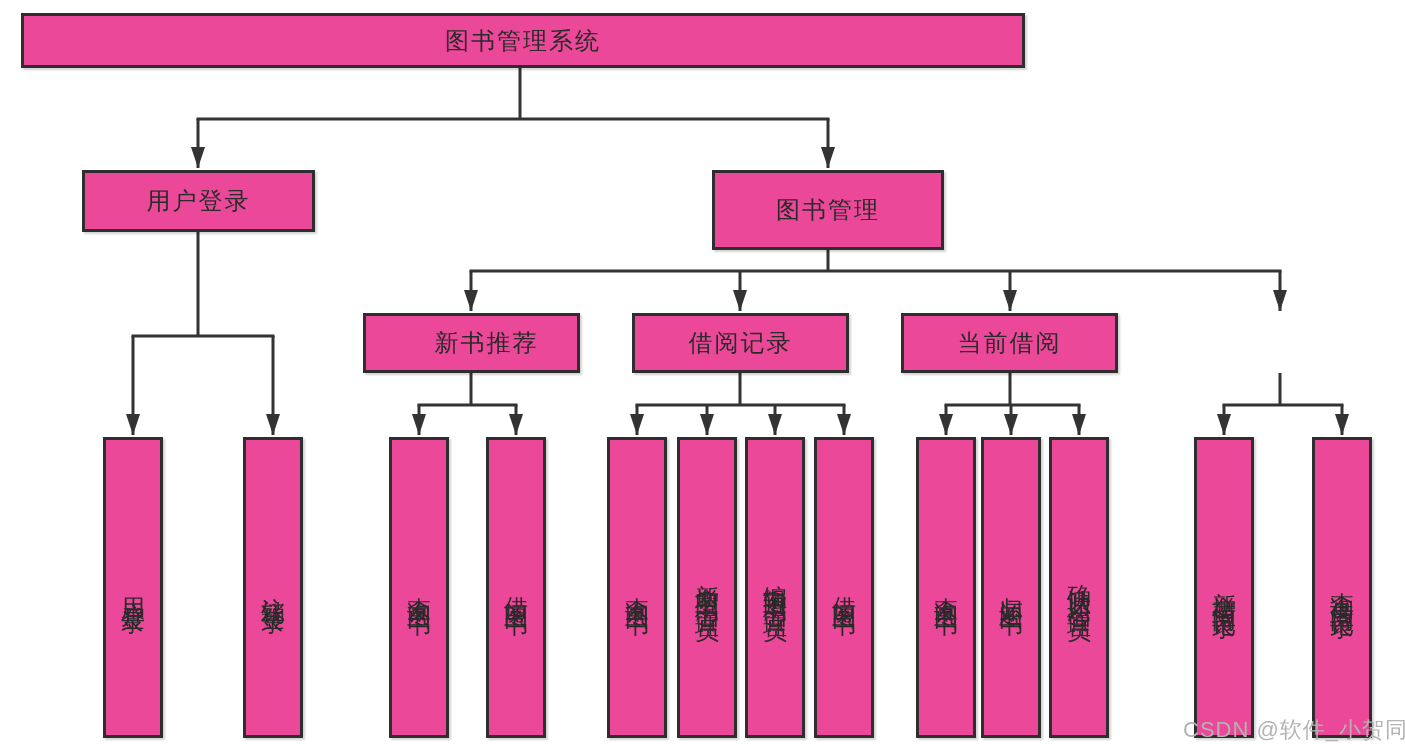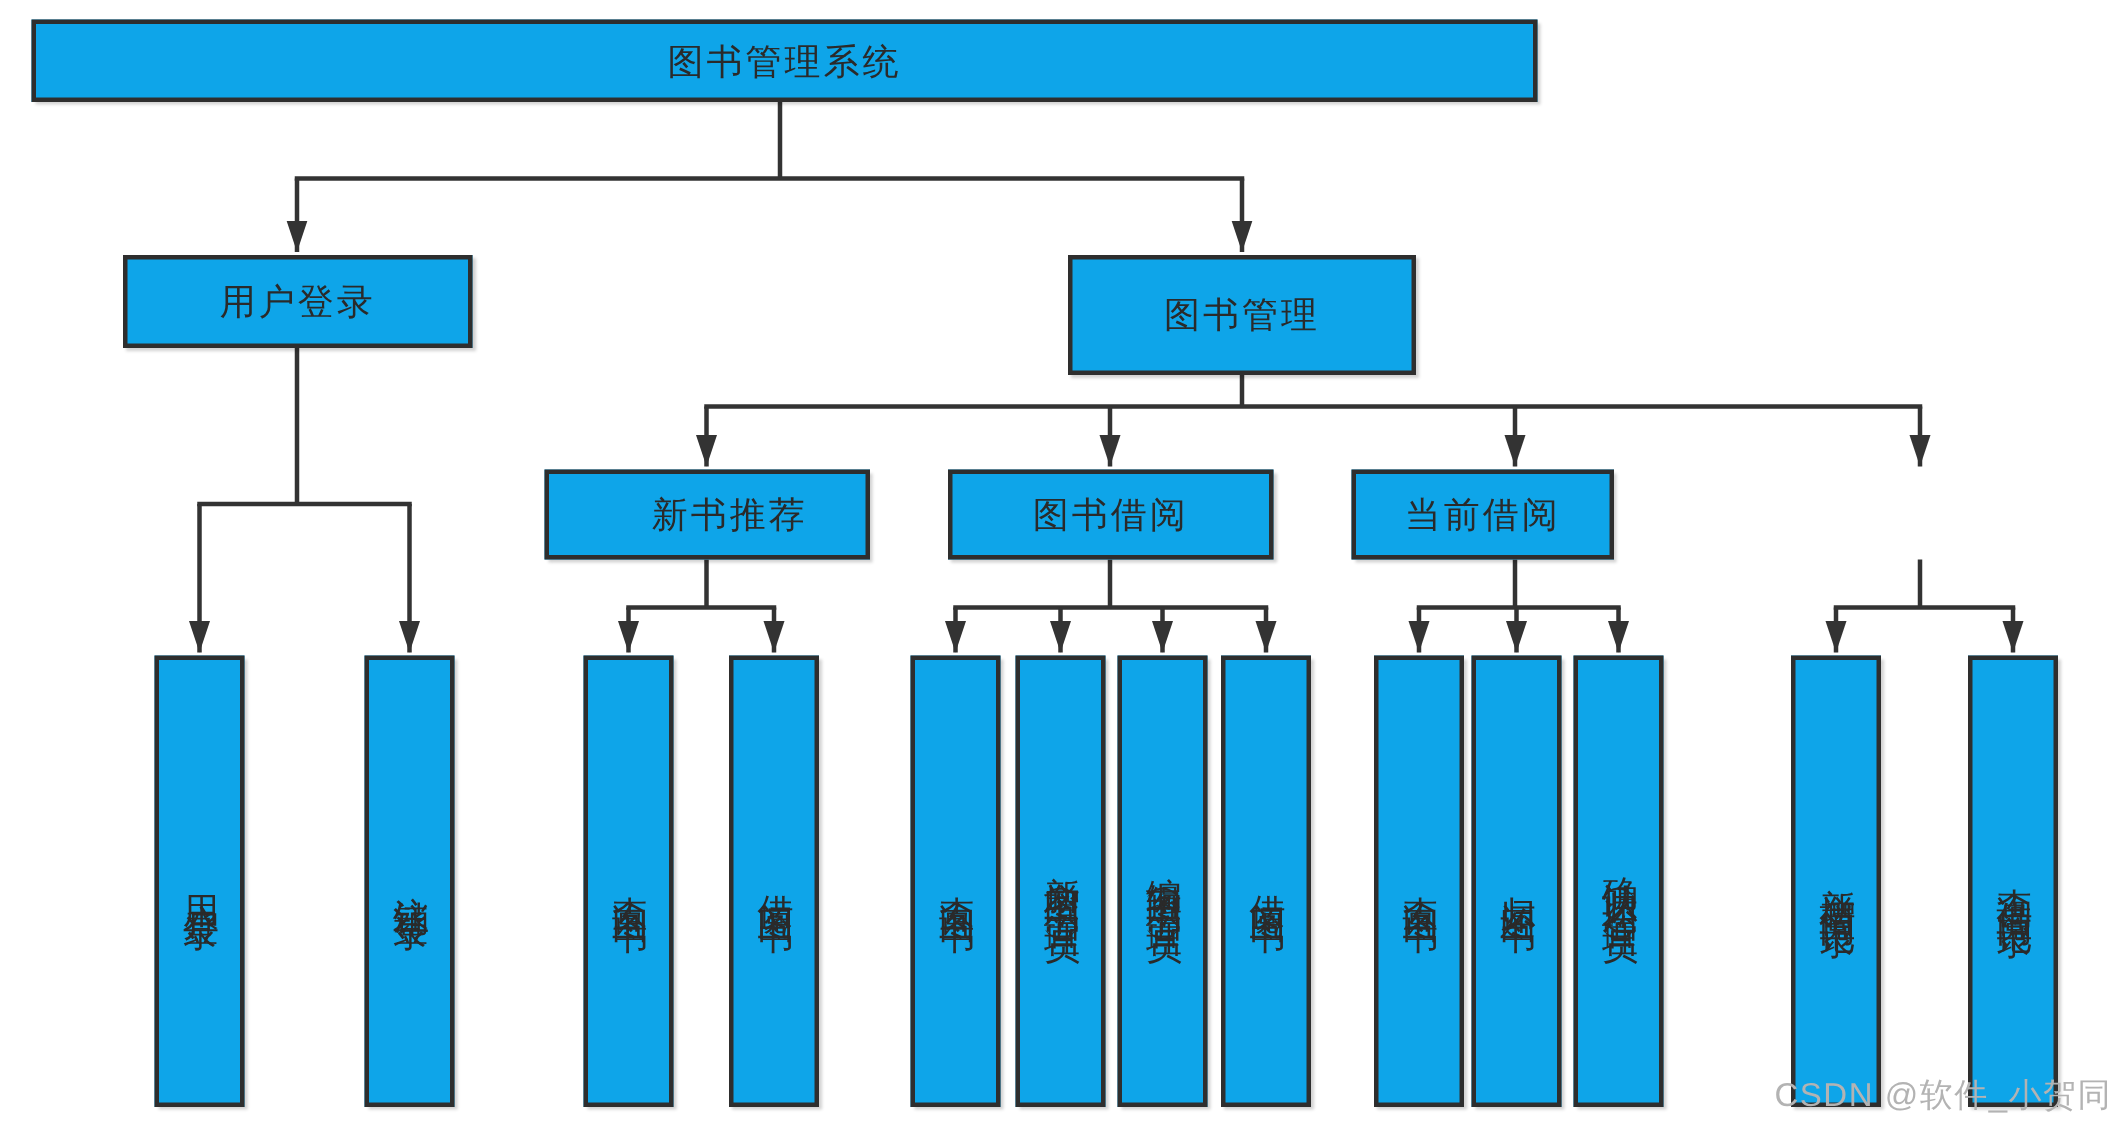--- a/index.html
+++ b/index.html
@@ -12,21 +12,21 @@
     overflow: hidden;
   }
   .connectors {
     position: absolute;
     left: 0; top: 0;
     z-index: 1;
   }
   .box {
     position: absolute;
     box-sizing: border-box;
-    background: #0ea5e9;
+    background: #ec4899;
     border: 3px solid #2e2e2e;
     box-shadow: 2px 2px 2px rgba(0,0,0,0.18);
     display: flex;
     align-items: center;
     justify-content: center;
     z-index: 2;
     color: #2a2a2a;
   }
   .h-label {
     font-size: 24px;
@@ -119,23 +119,23 @@
     <span class="h-label">用户登录</span>
   </div>
   <div class="box" style="left:712px; top:170px; width:232px; height:80px;">
     <span class="h-label">图书管理</span>
   </div>
 
   <div class="box" style="left:363px; top:313px; width:217px; height:60px;padding-left:30px;">
     <span class="h-label">新书推荐</span>
   </div>
   <div class="box" style="left:632px; top:313px; width:217px; height:60px;">
-    <span class="h-label">图书借阅</span>
+    <span class="h-label">借阅记录</span>
   </div>
-  <div class="box" style="left:901px; top:313px; width:175px; height:60px;">
+  <div class="box" style="left:901px; top:313px; width:217px; height:60px;">
     <span class="h-label">当前借阅</span>
   </div>
 
   <div class="box leaf-box" style="left:103px;">
     <span class="v-label">用户登录</span>
   </div>
   <div class="box leaf-box" style="left:243px;">
     <span class="v-label">注销登录</span>
   </div>
 

